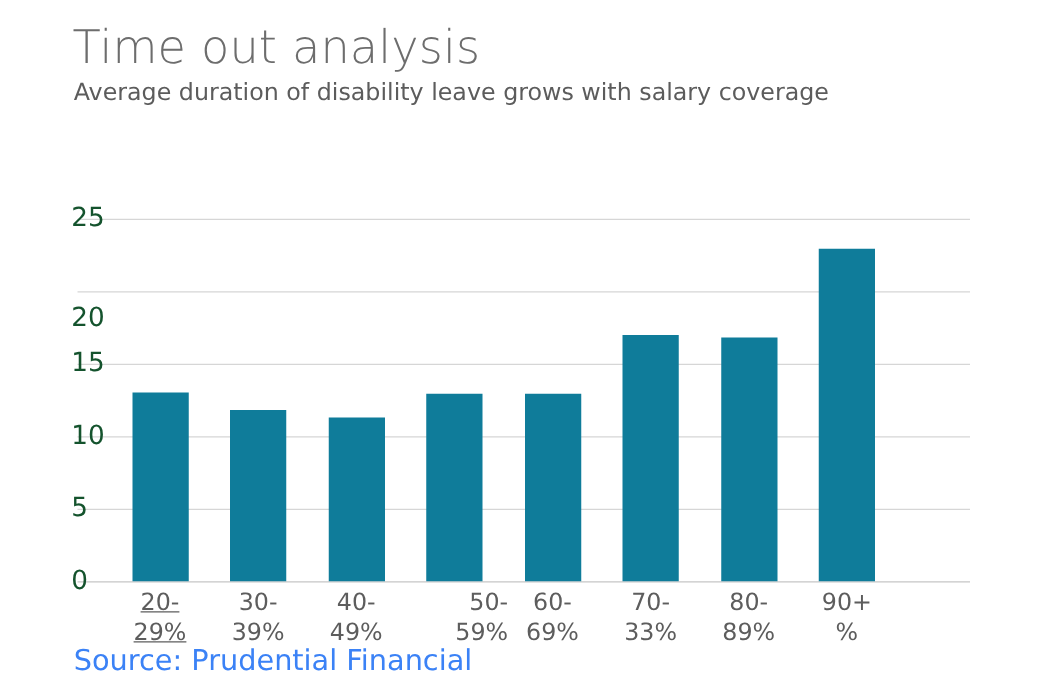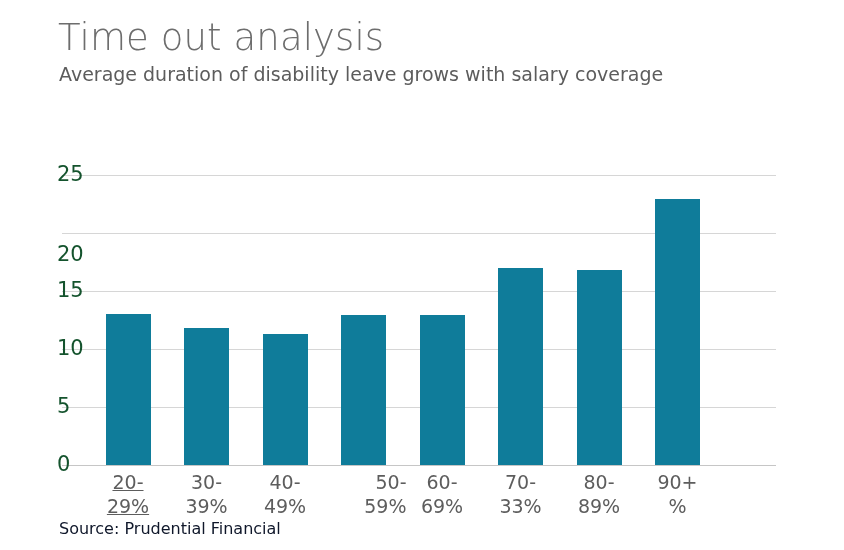--- a/index.html
+++ b/index.html
@@ -117,23 +117,23 @@
     line-height: 24px;
     color: #5d5d5d;
     top: 470px;
   }
 
   
   .source {
     position: absolute;
     left: 59px;
     top: 517px;
-    font-size: 16px;
+    font-size: 23px;
     line-height: 24px;
-    color: #0f172a;
+    color: #3b82f6;
   }
 </style>
 </head>
 <body>
 
 <div class="page">
 
   <div class="chart-title">Time out analysis</div>
   <div class="chart-subtitle">Average duration of disability leave grows with salary coverage</div>
 

